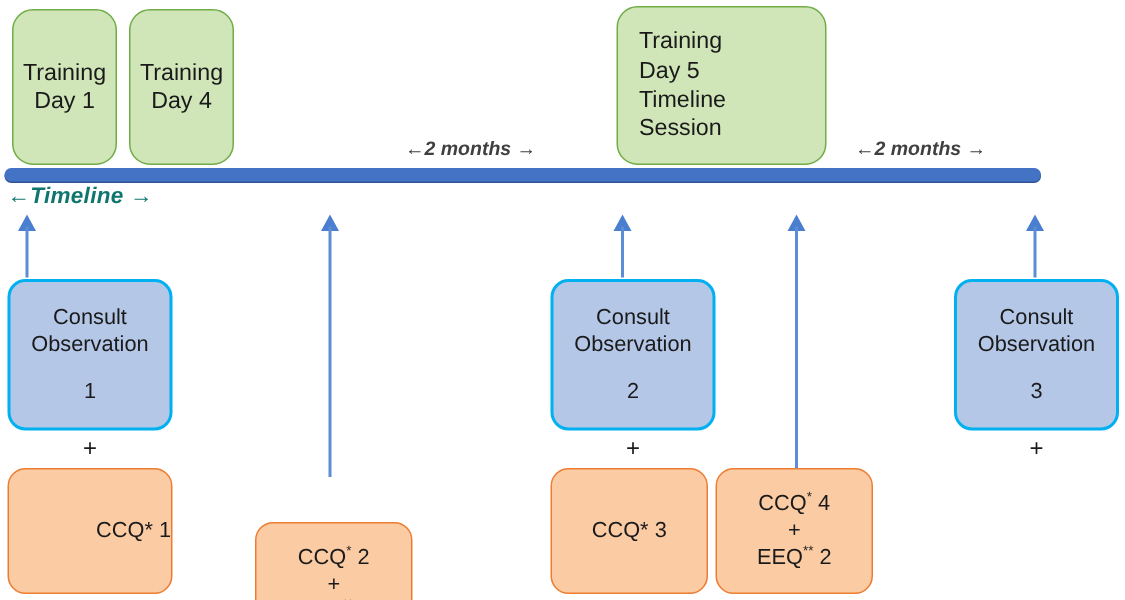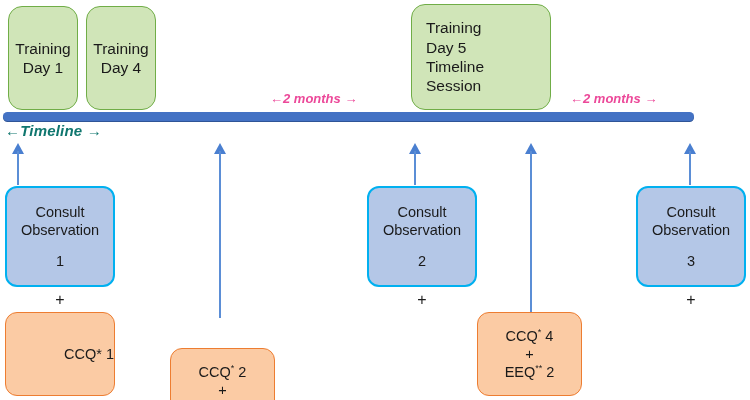--- a/index.html
+++ b/index.html
@@ -63,21 +63,21 @@
     position:absolute;
     color:#0f766e;
     font-style:italic;
     font-weight:600;
     font-size:15px;
     white-space:nowrap;
     letter-spacing:.2px;
   }
   .months-label{
     position:absolute;
-    color:#ec4899;
+    color:#404040;
     font-style:italic;
     font-weight:600;
     font-size:13px;
     white-space:nowrap;
   }
 
   
   .v-arrow{position:absolute;width:12px;}
   .v-arrow .shaft{
     position:absolute;
@@ -182,20 +182,23 @@
   <div class="box box-orange" style="left:5px;top:312px;width:110px;height:84px;align-items:flex-end;">
     <span><span>CCQ</span><span>*</span><span> 1</span></span>
   </div>
 
   <div class="box box-orange" style="left:170px;top:312px;width:105px;height:84px;margin-top:36px;">
     <span><span>CCQ</span><sup>*</sup><span> 2</span></span>
     <span class="line2">+</span>
     <span class="line2"><span>EEQ</span><sup>**</sup><span> 1</span></span>
   </div>
 
+  <div class="box box-orange" style="left:367px;top:312px;width:105px;height:84px;">
+    <span><span>CCQ</span><span>*</span><span> 3</span></span>
+  </div>
 
   <div class="box box-orange" style="left:477px;top:312px;width:105px;height:84px;">
     <span><span>CCQ</span><sup>*</sup><span> 4</span></span>
     <span class="line2">+</span>
     <span class="line2"><span>EEQ</span><sup>**</sup><span> 2</span></span>
   </div>
 
 
 </div>
 

